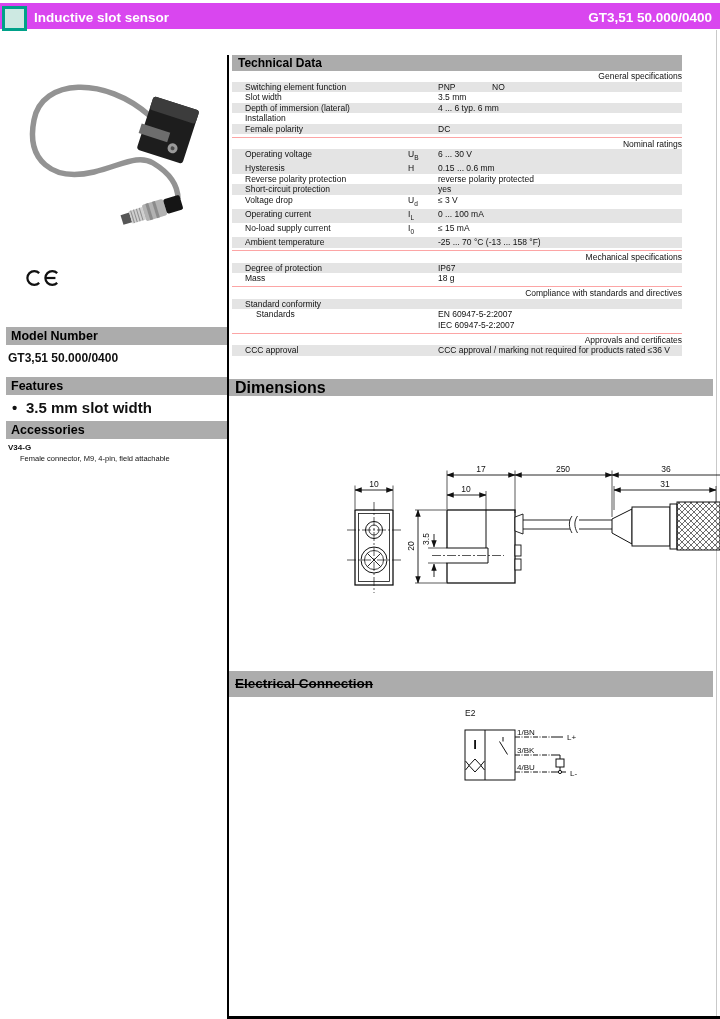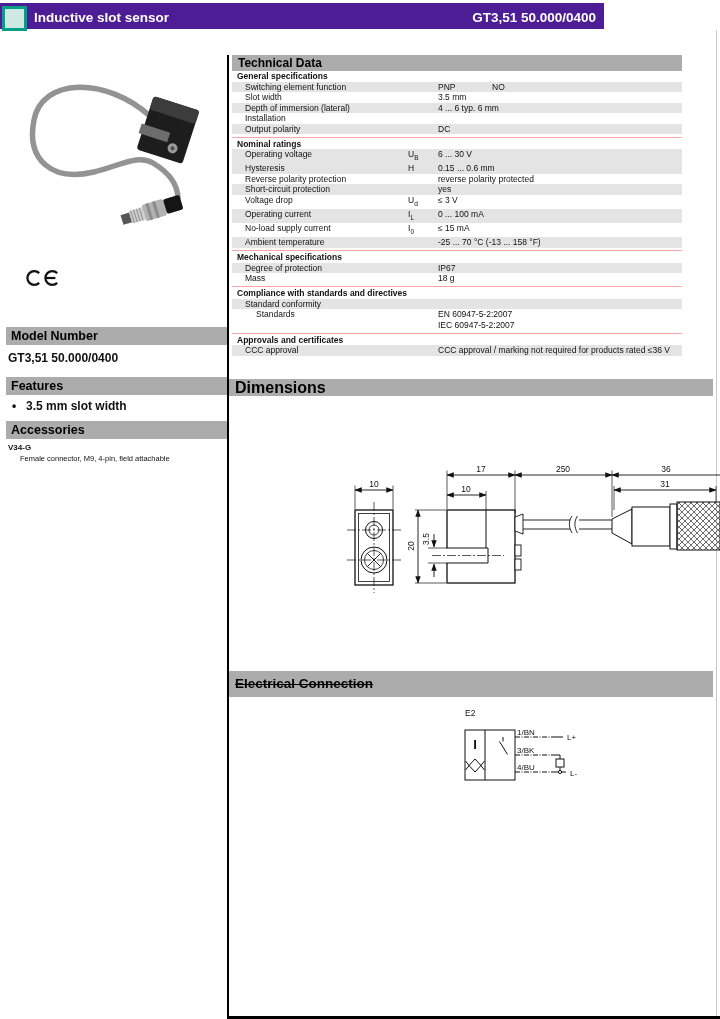--- a/index.html
+++ b/index.html
@@ -1,45 +1,45 @@
 <!DOCTYPE html>
 <html><head>
 <meta charset="utf-8">
 <style>
   html,body{margin:0;padding:0;background:#fff;}
   .page{position:relative;width:720px;height:1019px;background:#fff;overflow:hidden;
         font-family:"Liberation Sans",sans-serif;color:#111;}
   
-  .topbar{position:absolute;left:0;top:3px;width:604px;height:26px;background:#4c1d95;text-align:right;}
+  .topbar{position:absolute;left:0;top:3px;width:720px;height:26px;background:#d946ef;text-align:right;}
   .brandsq{position:absolute;left:2px;top:3px;width:19px;height:19px;background:#cde9e2;border:3px solid #00a189;}
   .toptitle{position:absolute;left:34px;top:7px;font-size:13.5px;font-weight:bold;color:#fff;}
   .toppart{position:absolute;right:8px;top:7px;font-size:13.5px;font-weight:bold;color:#fff;}
   
   .vdivider{position:absolute;left:227px;top:55px;width:2px;height:961px;background:#000;}
   .bottomline{position:absolute;left:227px;top:1016px;width:493px;height:3px;background:#000;}
   .rightedge{position:absolute;left:716px;top:30px;width:1px;height:986px;background:#c9c9c9;}
   
   .lbar{position:absolute;left:6px;width:221px;height:18px;background:#acacac;
         font-size:12.5px;font-weight:bold;line-height:18px;padding-left:5px;box-sizing:border-box;color:#000;}
   .modelval{position:absolute;left:8px;top:351px;font-size:12px;font-weight:bold;}
-  .feature{position:absolute;left:12px;top:399px;font-size:12px;font-weight:bold;}
+  .feature{position:absolute;left:12px;top:399px;font-size:15px;font-weight:bold;}
   .feature .dot{display:inline-block;width:14px;}
   .accname{position:absolute;left:8px;top:443px;font-size:8px;font-weight:bold;}
   .accdesc{position:absolute;left:8px;top:454px;font-size:7.5px;padding-left:12px;}
   
   .band{position:absolute;background:#acacac;font-weight:bold;color:#000;
         padding-left:6px;box-sizing:border-box;}
   .band-tech{left:232px;top:55px;width:450px;height:16px;font-size:12px;line-height:16px;}
   .band-dim{left:229px;top:379px;width:484px;height:17px;font-size:16px;line-height:17px;}
   .band-elec{left:229px;top:671px;width:484px;height:26px;font-size:13.5px;line-height:26px;
              text-decoration:line-through;text-decoration-thickness:1px;}
   
   .ttable{position:absolute;left:232px;top:71px;width:450px;}
   .tr{display:flex;min-height:10.5px;line-height:10.5px;font-size:8.5px;color:#111;}
-  .th{display:block;font-weight:bold;padding-left:5px;}
+  .th{display:block;font-weight:normal;padding-left:5px;text-align:right;}
   .th.line{border-top:1px solid #fca5a5;margin-top:2.5px;padding-top:1px;}
   .shade{background:#e4e4e4;}
   .c1{width:176px;padding-left:13px;flex:none;box-sizing:border-box;}
   .c1.ind2{padding-left:24px;}
   .c2{width:30px;flex:none;}
   .c2 sub{font-size:6.5px;}
   .c3{flex:1;}
   .v1{display:inline-block;width:54px;}
   
   .photo{position:absolute;left:10px;top:58px;}
@@ -120,21 +120,21 @@
         <span class="c1">Depth of immersion (lateral)</span>
         <span class="c2"></span>
         <span class="c3">4 ... 6  typ. 6 mm</span>
       </div>
       <div class="tr">
         <span class="c1">Installation</span>
         <span class="c2"></span>
         <span class="c3"></span>
       </div>
       <div class="tr shade">
-        <span class="c1">Output polarity</span>
+        <span class="c1">Female polarity</span>
         <span class="c2"></span>
         <span class="c3">DC</span>
       </div>
       <div class="tr th line">Nominal ratings</div>
       <div class="tr shade">
         <span class="c1">Operating voltage</span>
         <span class="c2">U<sub>B</sub></span>
         <span class="c3">6 ... 30 V</span>
       </div>
       <div class="tr shade">

